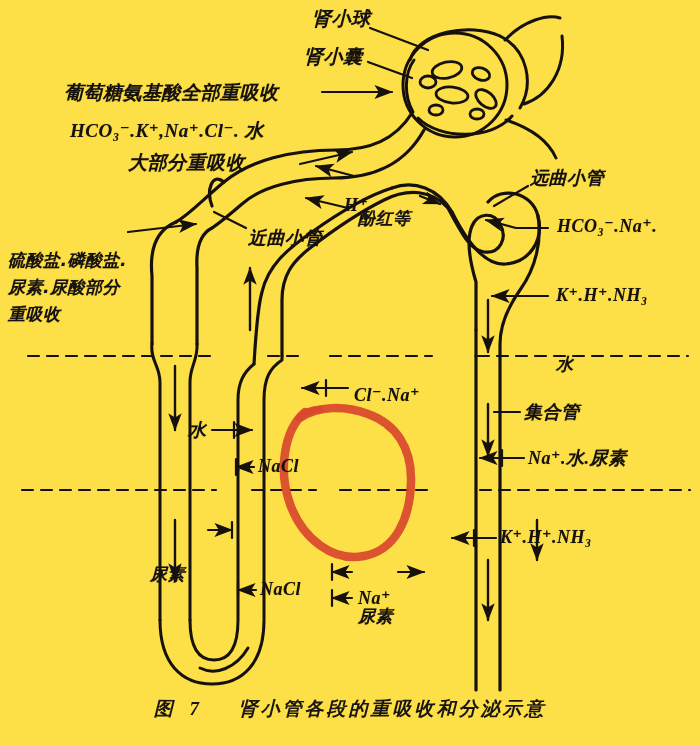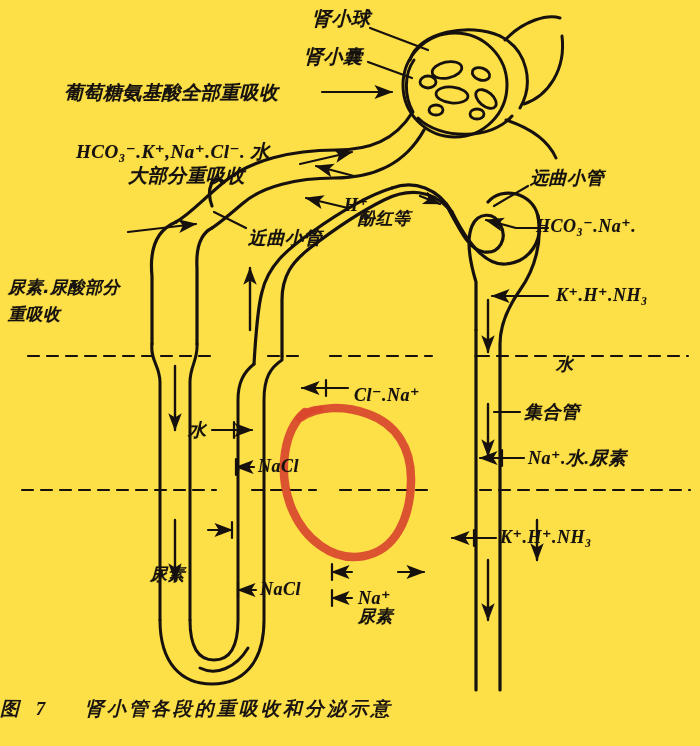--- a/index.html
+++ b/index.html
@@ -14,21 +14,21 @@
     font-weight:700;letter-spacing:0.5px;
     text-shadow:0 0 1px rgba(30,20,15,.35);
   }
   .cn{font-family:"DejaVu Sans","Liberation Sans",sans-serif;font-weight:700;}
   .sci{font-family:"Liberation Serif","DejaVu Serif",serif;font-weight:700;}
   .s19{font-size:19px;}
   .s18{font-size:18px;}
   .s17{font-size:17px;margin-top:45px;}
   .lh{line-height:1.28;}
   #caption{
-    position:absolute;left:0;top:696px;width:700px;text-align:left;
+    position:absolute;left:0;top:696px;width:700px;text-align:center;
     font-size:19px;color:#1b1512;letter-spacing:3px;font-weight:700;
   }
   #caption .num{letter-spacing:6px;}
 </style>
 </head>
 <body>
 
 <div id="page">
 
   <svg id="diagram" viewBox="0 0 700 746">
@@ -225,36 +225,37 @@
       <path d="M299,418 C305,412 312,409 320,409" fill="none" stroke="#d9462e" stroke-width="7" stroke-linecap="round" opacity="0.9"></path>
     </g>
   </svg>
 
   <div class="lbl cn s19" style="left:312px;top:6px;">肾小球</div>
 
   <div class="lbl cn s19" style="left:304px;top:44px;">肾小囊</div>
 
   <div class="lbl cn s19" style="left:64px;top:80px;">葡萄糖氨基酸全部重吸收</div>
 
-  <div class="lbl sci s19" style="left:76px;top:118px;margin-top:21px;">HCO₃⁻.K⁺,Na⁺.Cl⁻. 水</div>
-
-  <div class="lbl cn s19" style="left:128px;top:150px;margin-top:13px;">大部分重吸收</div>
+  <div class="lbl sci s19" style="left:70px;top:118px;">HCO₃⁻.K⁺,Na⁺.Cl⁻. 水</div>
+
+  <div class="lbl cn s19" style="left:128px;top:150px;">大部分重吸收</div>
 
   <div class="lbl cn s17" style="left:358px;top:162px;">酚红等</div>
 
   <div class="lbl sci s18" style="left:344px;top:194px;">H⁺</div>
 
   <div class="lbl cn s18" style="left:248px;top:226px;">近曲小管</div>
 
+  <div class="lbl cn s17 lh" style="left:8px;top:205px;">硫酸盐.磷酸盐.</div>
   <div class="lbl cn s17 lh" style="left:8px;top:232px;">尿素.尿酸部分</div>
   <div class="lbl cn s17 lh" style="left:8px;top:259px;text-align:right;">重吸收</div>
 
   <div class="lbl cn s18" style="left:530px;top:166px;text-align:center;">远曲小管</div>
 
-  <div class="lbl sci s18" style="left:536px;top:215px;text-align:center;">HCO₃⁻.Na⁺.</div>
+  <div class="lbl sci s18" style="left:557px;top:215px;text-align:center;">HCO₃⁻.Na⁺.</div>
 
   <div class="lbl sci s18" style="left:556px;top:284px;">K⁺.H⁺.NH₃</div>
   <div class="lbl cn s17" style="left:556px;top:308px;">水</div>
 
   <div class="lbl sci s18" style="left:354px;top:376px;margin-top:8px;">Cl⁻.Na⁺</div>
 
   <div class="lbl cn s18" style="left:188px;top:418px;">水</div>
 
   <div class="lbl sci s18" style="left:258px;top:456px;">NaCl</div>
 

